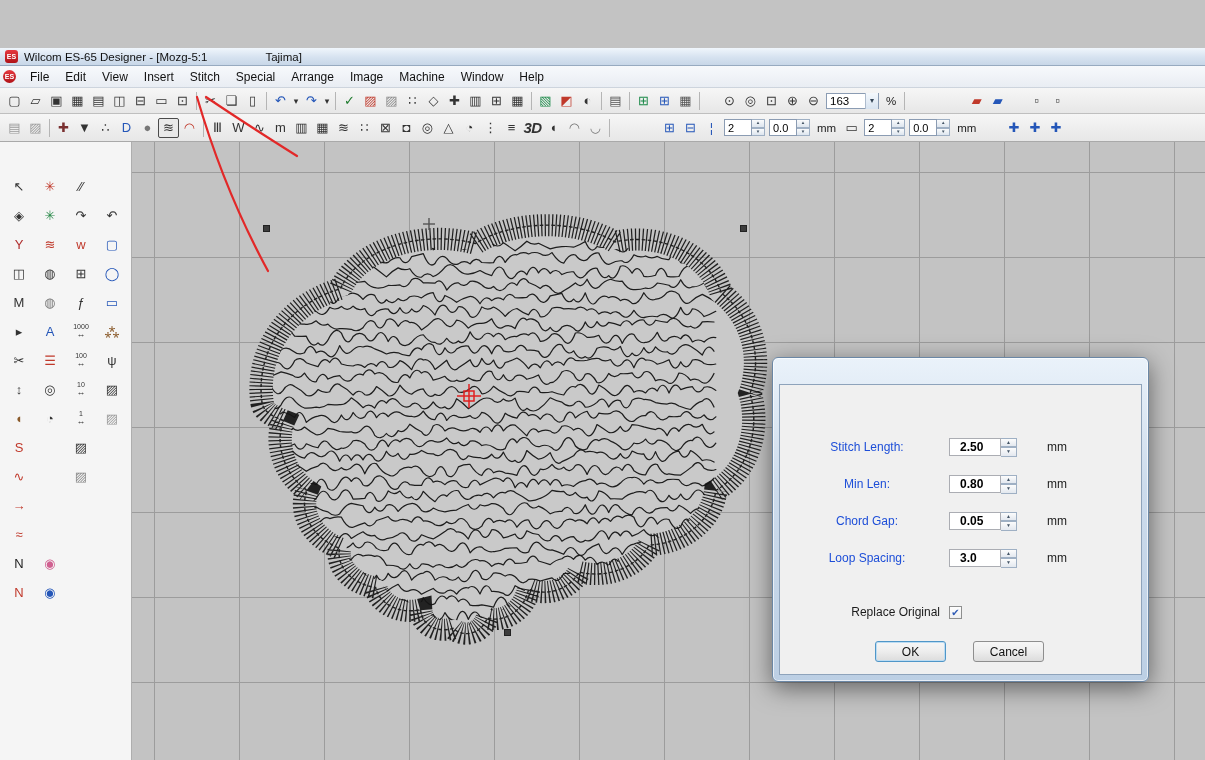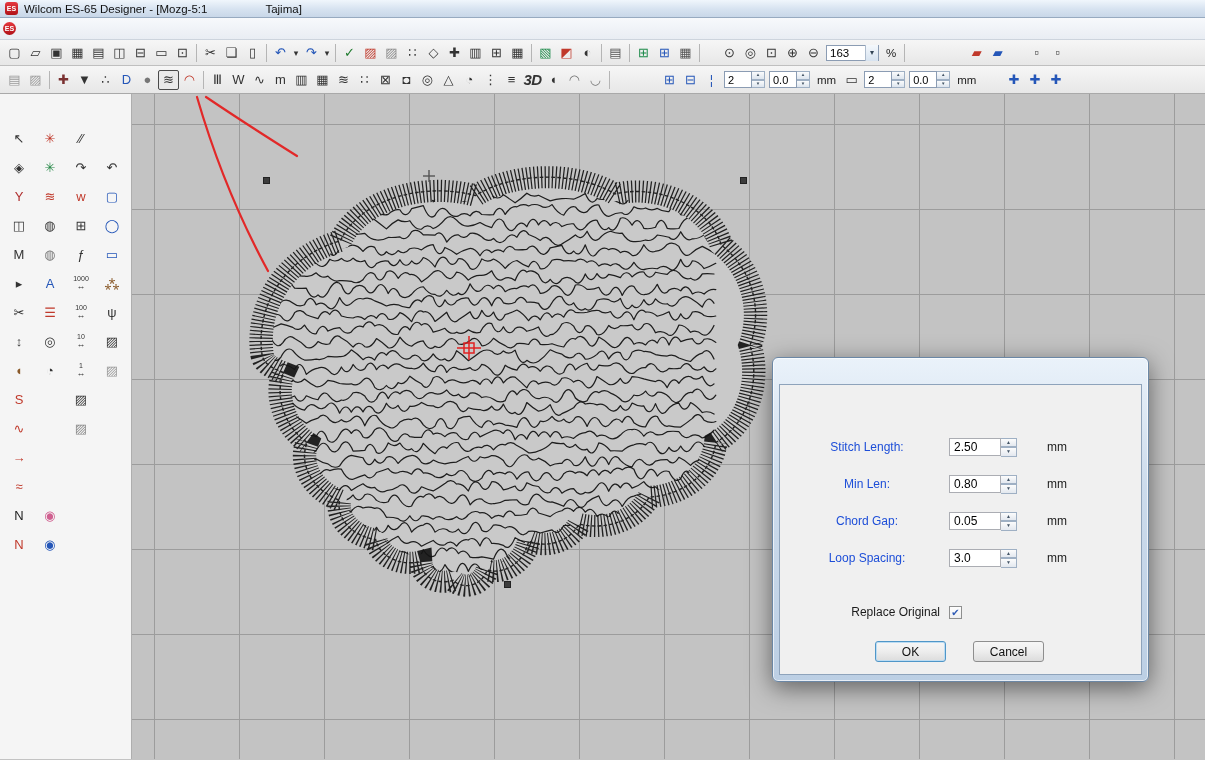--- a/index.html
+++ b/index.html
@@ -4,21 +4,21 @@
 <style>
   * { box-sizing: border-box; margin: 0; padding: 0; }
   html,body { width:1205px; height:760px; overflow:hidden; }
   body { font-family:"Liberation Sans", sans-serif; background:#c3c3c3; position:relative; }
 
   .app { width:1205px; height:760px; position:relative; }
 
   
   .titlebar { height:18px; background:linear-gradient(#f0f6fc,#d6e2f0 55%,#c8d7e8);
               border-bottom:1px solid #97aac0; display:flex; align-items:center;
-              padding:0 5px; font-size:11.5px; color:#101010; }
+              padding:0 5px; font-size:11.5px; color:#101010;margin-top:48px; }
   .es-logo { width:13px; height:13px; background:linear-gradient(#e5383f,#b01218);
              color:#fff; font-size:7px; font-weight:bold; border-radius:3px;
              display:inline-flex; align-items:center; justify-content:center; margin-right:6px; flex:none; }
   .title2 { margin-left:58px; }
 
   
   .menubar { height:22px; background:linear-gradient(#f7f9fc,#e9edf3); display:flex;
              align-items:center; font-size:12px; color:#111; border-bottom:1px solid #cdd4dd; padding-left:3px; }
   .menubar .es-logo { border-radius:7px; }
   .menu-item { padding:2px 8px; cursor:default; }
@@ -81,22 +81,22 @@
   .dlg-close .xg { font-size:9px; color:#333; line-height:9px; }
   .dlg-body { position:absolute; left:6px; right:6px; top:26px; bottom:6px;
               background:#f0f0f0; border:1px solid #8ea3bb; }
   .group { position:absolute; left:18px; top:26px; width:306px; height:188px;
            border:1px solid #d2d2ca; border-radius:3px; }
   .glabel { position:absolute; top:-8px; left:11px; background:#f0f0f0; padding:0 4px; font-size:12px; color:#1c1c1c; }
   .fields { position:absolute; top:52px; left:0; right:0; display:flex; flex-direction:column; gap:17px; }
   .drow { display:flex; align-items:center; padding-left:14px; height:20px; }
   .dlabel { width:146px; text-align:center; margin-right:9px; font-size:12px; color:#1d4ed8; }
   .dspin { display:inline-flex; align-items:center; }
-  .dspin input { width:52px; height:18px; border:1px solid #abadb3; font-size:12px; padding:0 4px;
-                 font-family:"Liberation Sans",sans-serif; }
+  .dspin input { width:52px; height:18px; border:1px solid #abadb3; font-size:12px; padding:0 10px;
+                 font-family:"Liberation Sans",sans-serif;font-weight:bold; }
   .dbtns { display:inline-flex; flex-direction:column; width:16px; }
   .dbtns b { height:9.5px; background:linear-gradient(#fcfcfc,#e3e8ef); border:1px solid #9fb0c4;
              border-left:none; font-size:5px; line-height:7px; text-align:center; color:#456; font-weight:normal; }
   .dunit { margin-left:30px; font-size:12px; color:#1c1c1c; }
   .checkrow { position:absolute; top:220px; left:0; right:0; display:flex; align-items:center; padding-left:14px; }
   .dchecklabel { width:146px; text-align:right; margin-right:9px; font-size:12px; color:#1c1c1c; }
   .dcheck { width:13px; height:13px; border:1px solid #8e8f8f; background:linear-gradient(#fefefe,#efefef);
             display:inline-flex; align-items:center; justify-content:center; font-size:10px; color:#2f5bb5; }
   .btn { position:absolute; top:256px; width:71px; height:21px; font-size:12px; color:#111;
          background:linear-gradient(#f6f6f6,#eeeeee 48%,#dcdcdc); border:1px solid #8e8e8e;
@@ -112,20 +112,33 @@
 <div class="app">
 
   <div class="titlebar">
     <span class="es-logo">ES</span>
     <span>Wilcom ES-65 Designer - [Mozg-5:1</span>
     <span class="title2">Tajima]</span>
   </div>
 
   <div class="menubar">
     <span class="es-logo">ES</span>
+    <nav id="menu-items" style="display:flex">
+        <span class="menu-item">File</span>
+        <span class="menu-item">Edit</span>
+        <span class="menu-item">View</span>
+        <span class="menu-item">Insert</span>
+        <span class="menu-item">Stitch</span>
+        <span class="menu-item">Special</span>
+        <span class="menu-item">Arrange</span>
+        <span class="menu-item">Image</span>
+        <span class="menu-item">Machine</span>
+        <span class="menu-item">Window</span>
+        <span class="menu-item">Help</span>
+      </nav>
   </div>
 
   <div class="toolbar tb1" id="toolbar-top">
       <span class="tbi">▢</span>
       <span class="tbi">▱</span>
       <span class="tbi">▣</span>
       <span class="tbi">▦</span>
       <span class="tbi">▤</span>
       <span class="tbi">◫</span>
       <span class="tbi">⊟</span>

